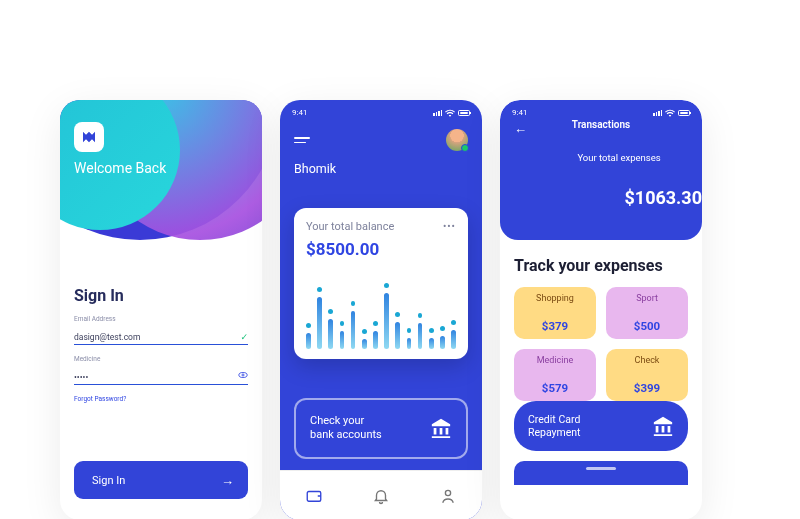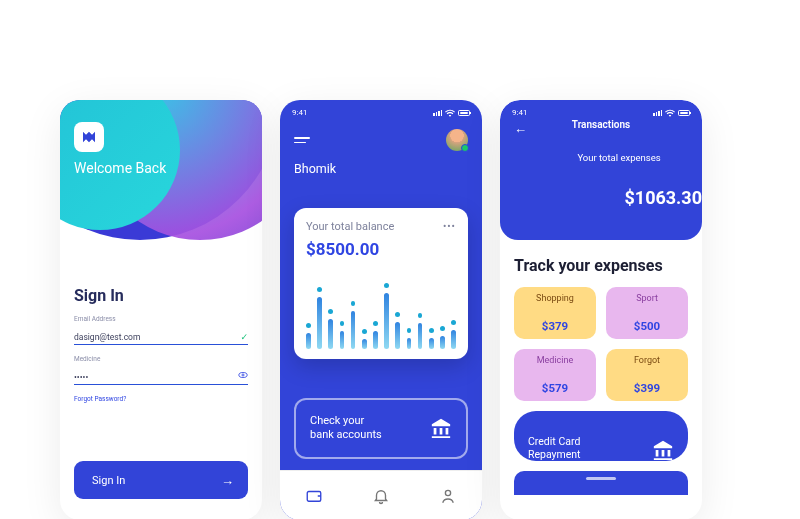--- a/index.html
+++ b/index.html
@@ -72,21 +72,21 @@
   .exp-amt { font-size:18px; font-weight:700; margin-top:24px;text-align:right; }
   .s3-body { padding:16px 14px 0; }
   .track-h { font-size:16px; font-weight:700; color:#1d1f34; }
   .catgrid { display:grid; grid-template-columns:1fr 1fr; gap:10px; margin-top:12px; }
   .catcard { border-radius:10px; height:52px; display:flex; flex-direction:column; align-items:center; justify-content:center; gap:16px; cursor:pointer; }
   .cat-yellow { background:#ffdb84; }
   .cat-pink { background:#e8b7ee; }
   .cat-label { font-size:9px; color:#7b4b12; }
   .cat-label.purple { color:#8a3fa0; }
   .cat-amt { font-size:11.5px; font-weight:700; color:#2f45e2; }
-  .credit-card { margin-top:10px; background:#3244d8; color:#fff; border-radius:22px; height:50px; display:flex; justify-content:space-between; align-items:flex-end; padding:0 14px; cursor:pointer; }
+  .credit-card { background:#3244d8; color:#fff; border-radius:22px; height:50px; display:flex; justify-content:space-between; align-items:center; padding:0 14px; cursor:pointer; }
   .cc-text { font-size:10.5px; line-height:1.25; }
   .stub { margin-top:10px; height:24px; background:#3244d8; border-radius:10px 10px 0 0; position:relative; }
   .stub::after { content:""; position:absolute; left:50%; transform:translateX(-50%); top:6px; width:30px; height:3px; background:rgba(255,255,255,0.7); border-radius:2px; }
 </style>
 </head>
 <body>
 
 <div class="screen s1">
   <div class="s1-top">
     <div class="blob blob1"></div>
@@ -275,21 +275,21 @@
       </div>
       <div class="catcard cat-pink">
         <span class="cat-label purple">Sport</span>
         <span class="cat-amt">$500</span>
       </div>
       <div class="catcard cat-pink">
         <span class="cat-label purple">Medicine</span>
         <span class="cat-amt">$579</span>
       </div>
       <div class="catcard cat-yellow">
-        <span class="cat-label">Forgot</span>
+        <span class="cat-label">Check</span>
         <span class="cat-amt">$399</span>
       </div>
     </div>
     <div class="credit-card">
       <div class="cc-text">
         <div>Credit Card</div>
         <div>Repayment</div>
       </div>
       <svg width="22" viewBox="0 0 24 24" fill="#fff">
           <path d="M12 2L2 8v2h20V8zM4 12v7h3v-7zm6.5 0v7h3v-7zM17 12v7h3v-7zM2 21h20v2H2z"></path>

